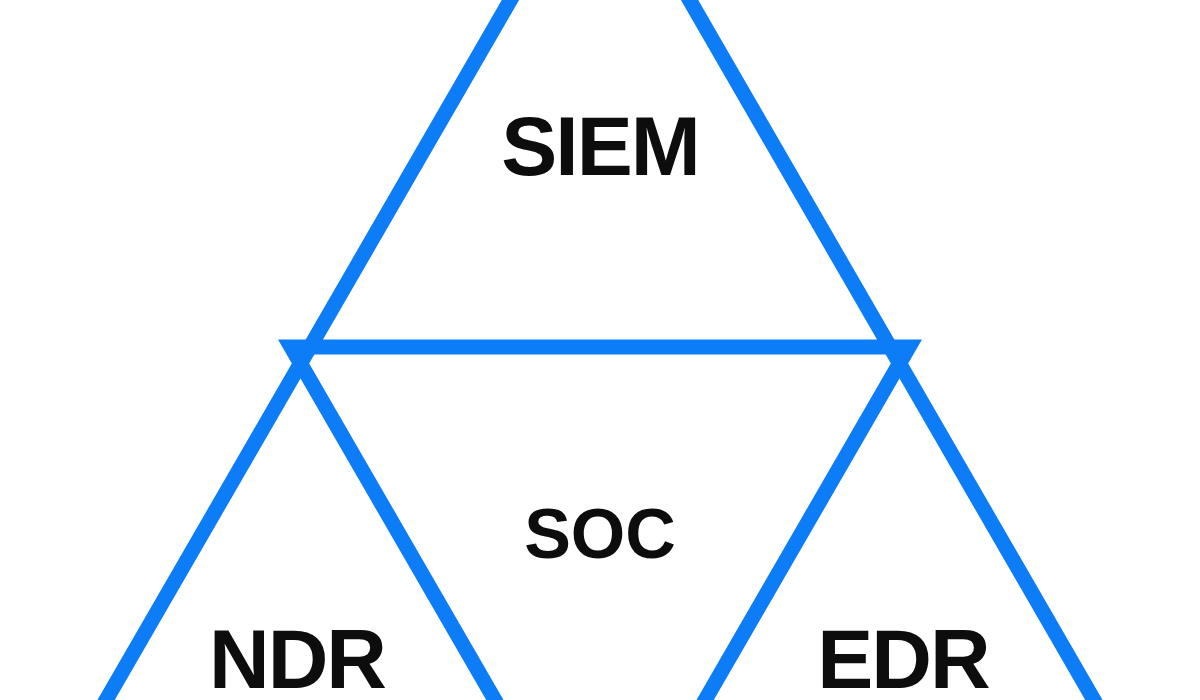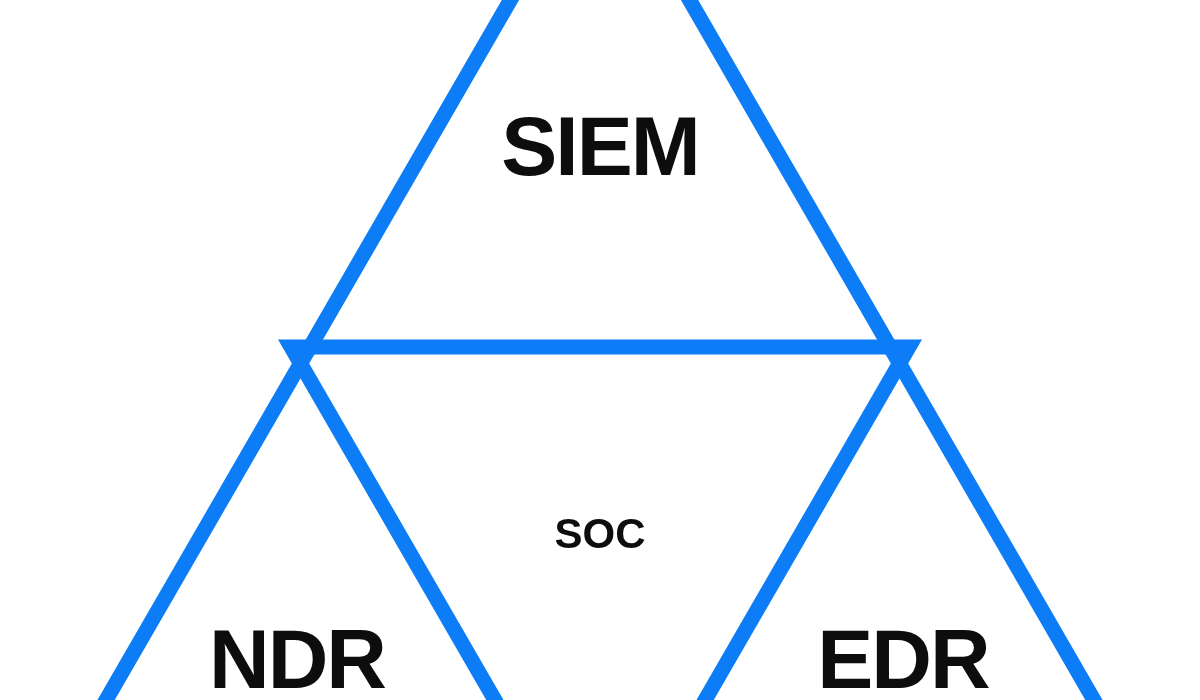--- a/index.html
+++ b/index.html
@@ -40,21 +40,21 @@
   .acr-siem { left: 600px; top: 146px; }
   .acr-ndr  { left: 297px; top: 659px; }
   .acr-edr  { left: 903px; top: 659px; }
   .center-title {
     position: absolute;
     left: 600px;
     top: 534px;
     transform: translate(-50%, -50%);
     text-align: center;
     font-weight: bold;
-    font-size: 42px;
+    font-size: 70px;
     line-height: 78px;
     letter-spacing: 0px;
     color: #0d0d0d;
     white-space: nowrap;
   }
 </style>
 </head>
 <body>
 
 <div class="stage">

